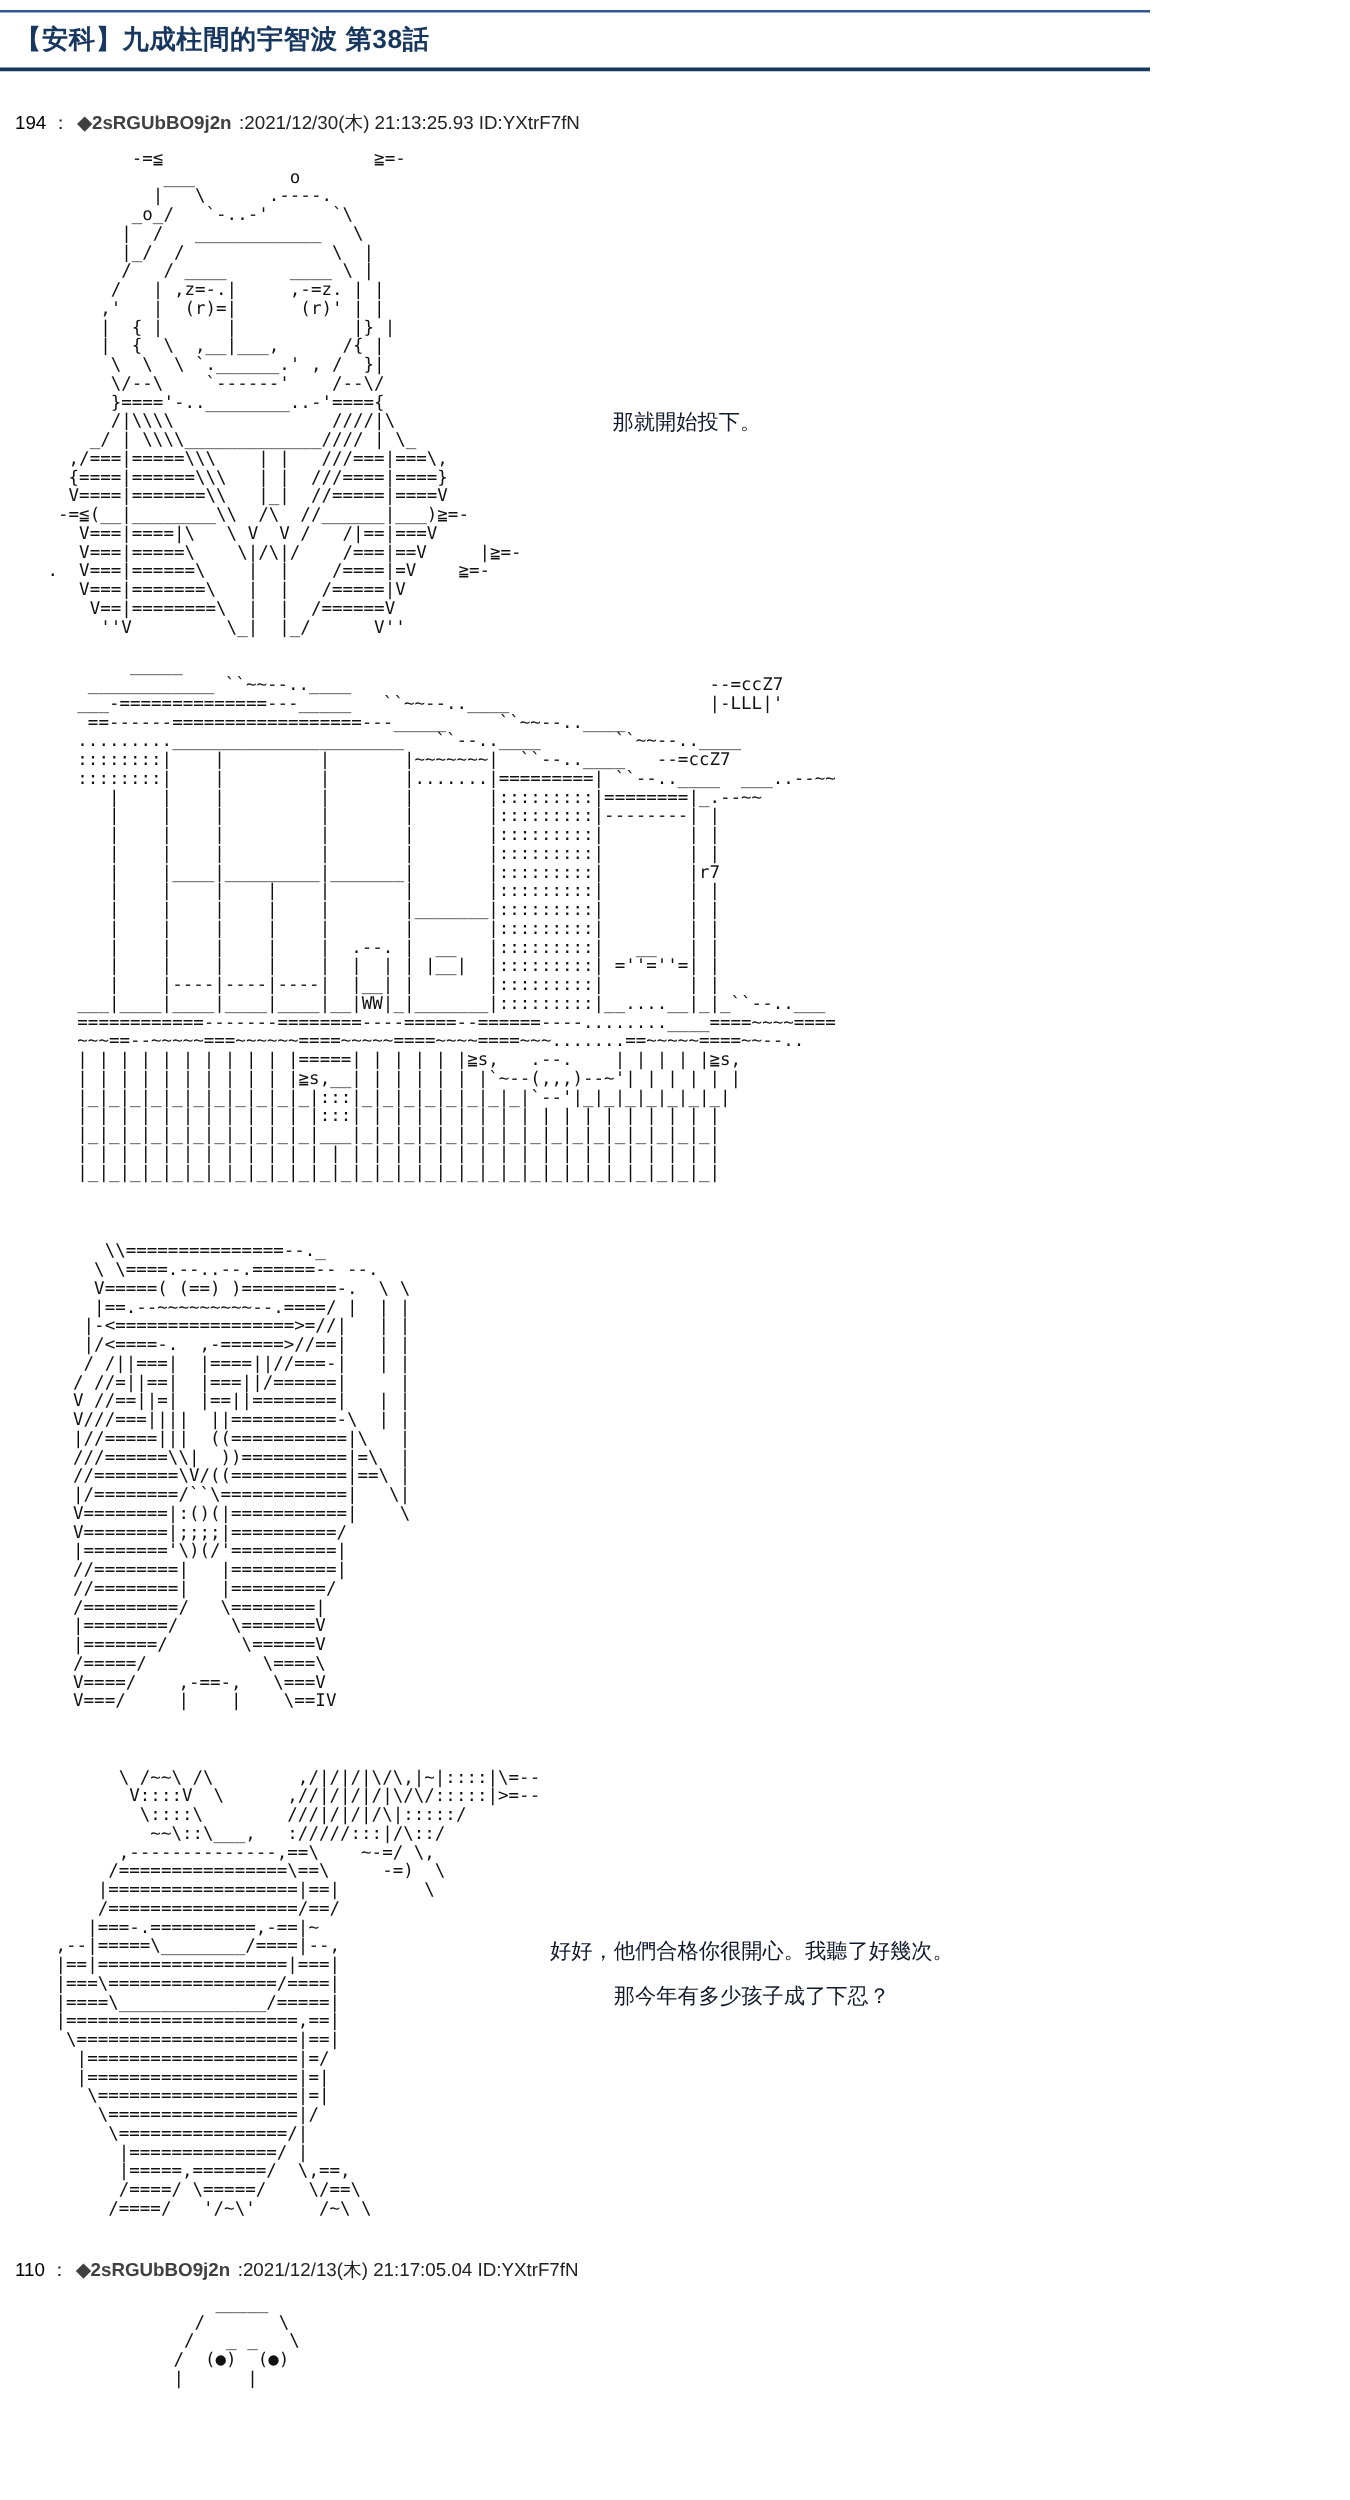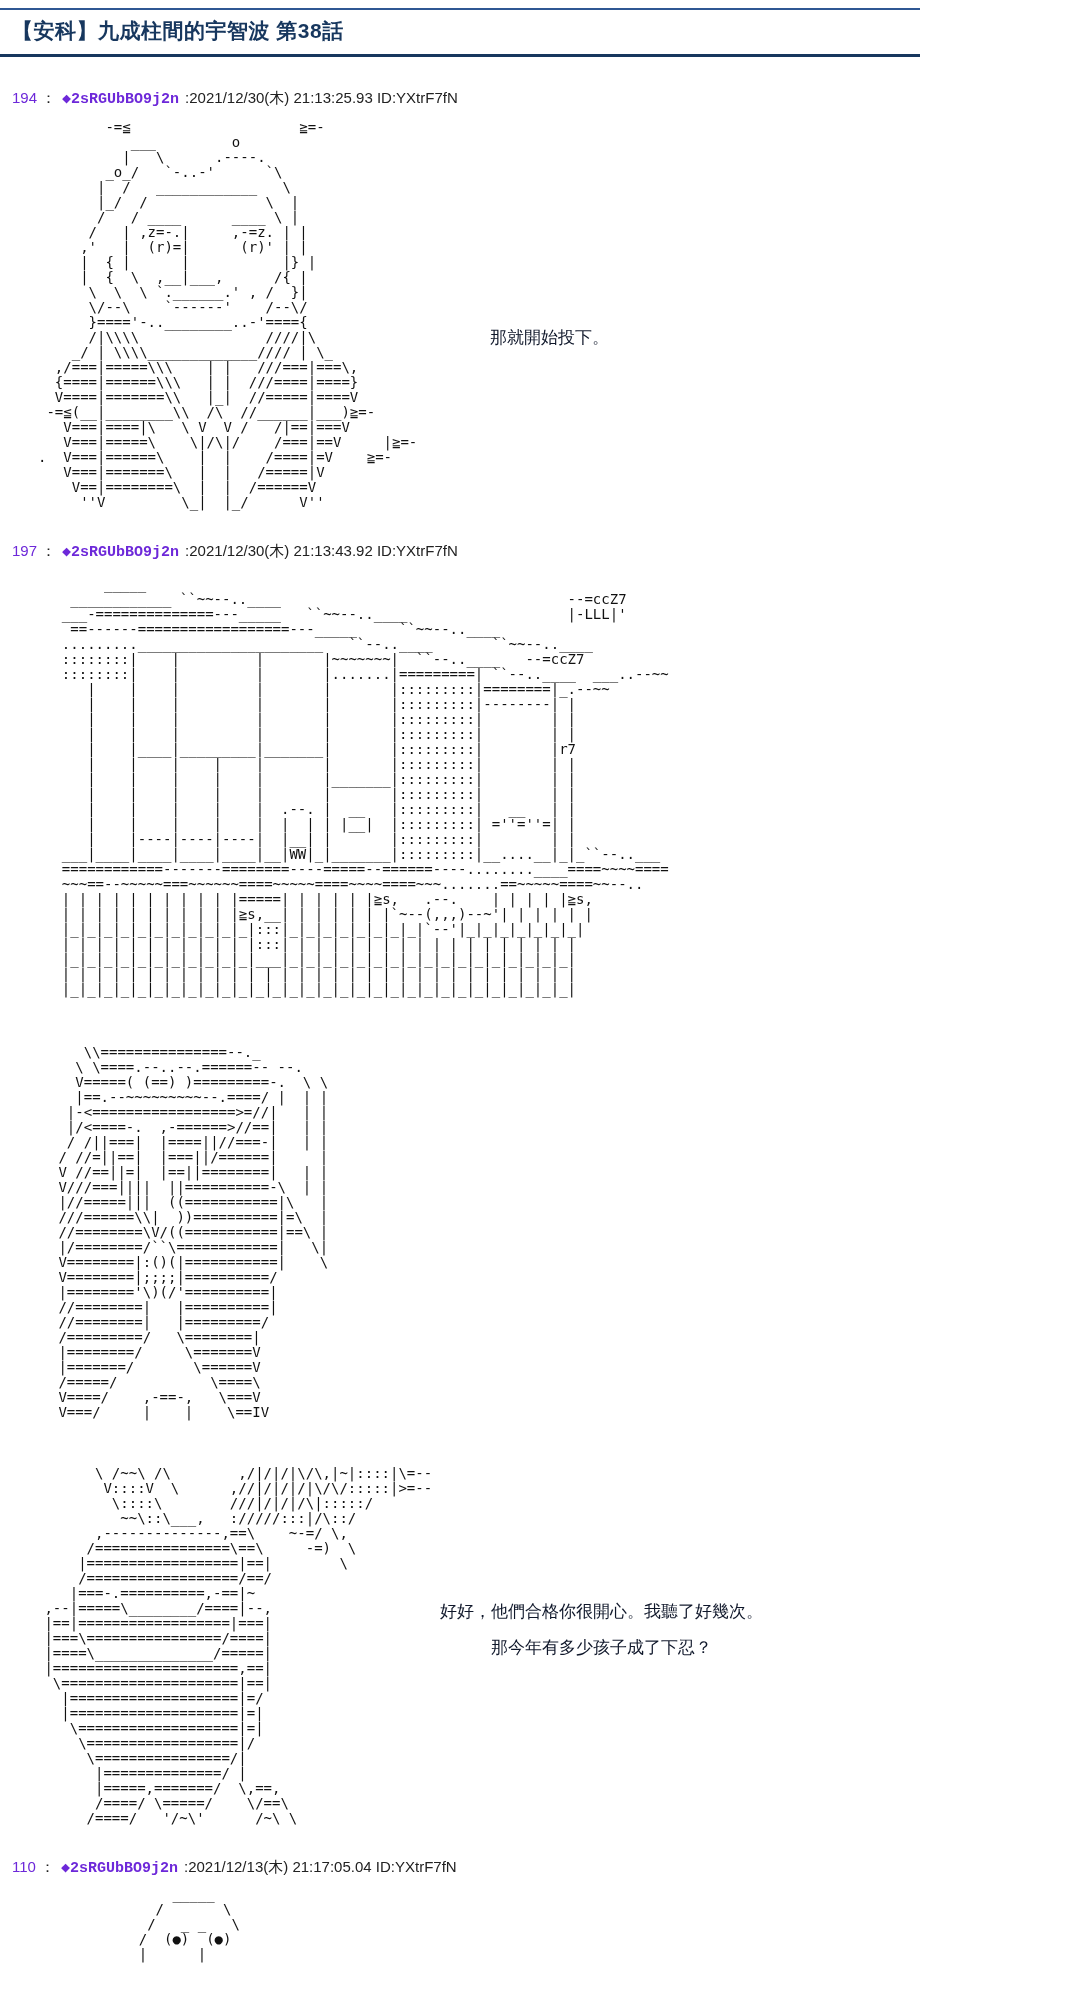--- a/index.html
+++ b/index.html
@@ -27,23 +27,23 @@
     font-weight: bold;
     color: #17375e;
     letter-spacing: 0.5px;
   }
   .post-header {
     margin: 32px 0 0 12px;
     font-size: 15px;
     color: #222;
     white-space: nowrap;
   }
-  .post-header .num { color: #6d28d9; text-align: center; }
+  .post-header .num { color: #000000; text-align: center; }
   .post-header .sep { margin: 0 6px 0 4px; }
-  .post-header .trip { color: #6d28d9; font-weight: bold; margin-right: 6px; font-family: Liberation Mono, monospace; }
+  .post-header .trip { color: #404040; font-weight: bold; margin-right: 6px; }
   .post-header .meta { color: #222; }
   .segment { position: relative; }
   .aa {
     margin: 0;
     font-family: "DejaVu Sans Mono", monospace;
     font-size: 14px;
     line-height: 15px;
     white-space: pre;
     color: #111;
   }
@@ -102,23 +102,20 @@
    V===|=====\    \|/\|/    /===|==V     |≧=-
 .  V===|======\    |  |    /====|=V    ≧=-
    V===|=======\   |  |   /=====|V
     V==|========\  |  |  /======V
      ''V         \_|  |_/      V''</pre>
       <div class="dialogue dlg-194a">那就開始投下。</div>
     </div>
   </section>
 
   <section class="post">
-    <div class="post-header">
-      <span class="num">197</span><span class="sep">：</span><span class="trip">◆2sRGUbBO9j2n</span><span class="meta">:2021/12/30(木) 21:13:43.92 ID:YXtrF7fN</span>
-    </div>
     <div class="segment seg-197a">
       <pre class="aa">       _____
    ____________ ``~~--..____                                  --=ccZ7
   ___-==============---_____   ``~~--..____                   |-LLL|'
    ==------==================---_____     ``~~--..____
   .........______________________   ``--..____       ``~~--..____
   ::::::::|    |         |       |~~~~~~~|  ``--..____   --=ccZ7
   ::::::::|    |         |       |.......|=========| ``--..____  ___..--~~
      |    |    |         |       |       |:::::::::|========|_.--~~
      |    |    |         |       |       |:::::::::|--------| |

